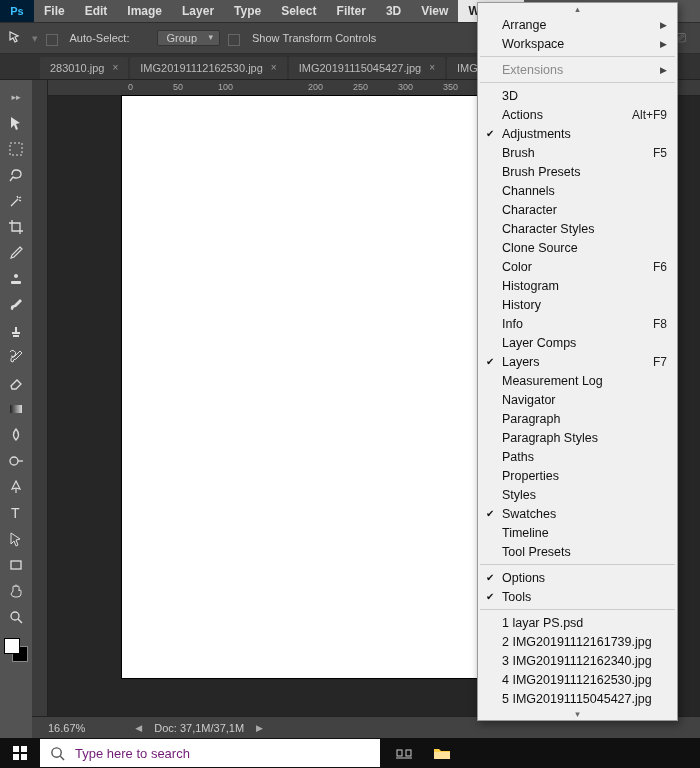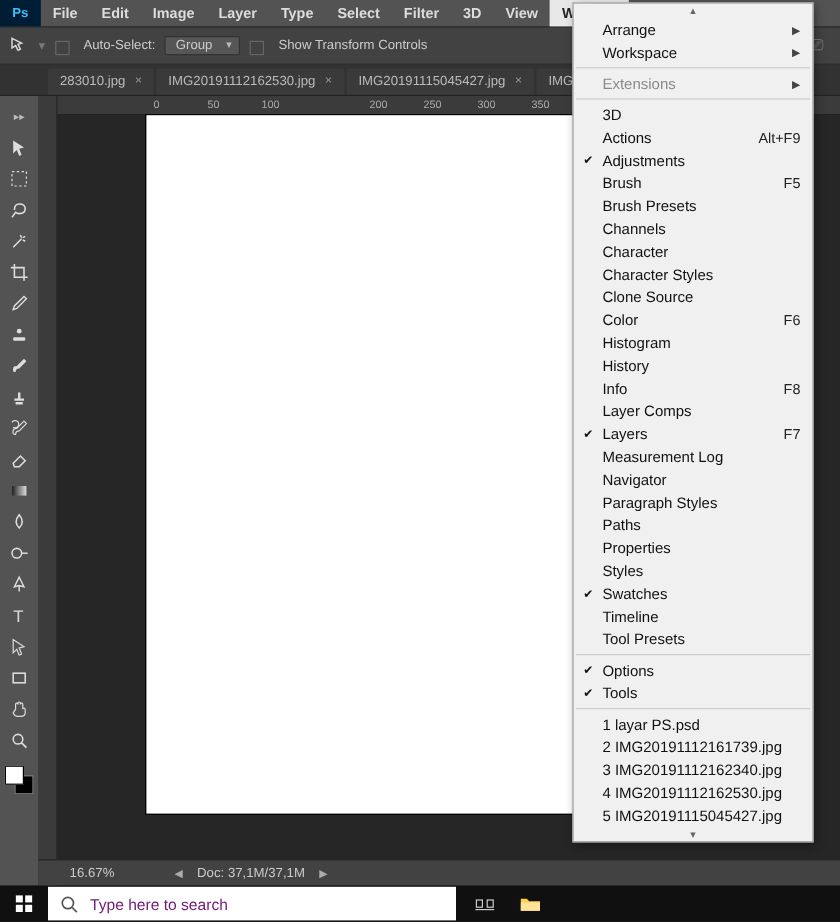--- a/index.html
+++ b/index.html
@@ -5,38 +5,38 @@
 * { margin: 0; padding: 0; box-sizing: border-box; font-family: "Segoe UI", Tahoma, sans-serif; user-select: none; }
 body { width: 700px; height: 768px; background: #1a1a1a; overflow: hidden; position: relative; font-size: 12px; }
 .menubar { background: #535353; height: 22px; display: flex; align-items: center; color: #ddd; }
 .logo { background: #001d36; color: #3bc1ff; font-weight: 700; font-size: 11px; width: 34px; height: 22px; display: flex; align-items: center; justify-content: center; }
 .menubar .menu { padding: 0 10px; line-height: 22px; cursor: default; font-weight: bold; }
 .menubar .menu.active { background: #e8e8e8; color: #222; }
 .quick-icon { width: 20px; text-align:center; color:#777; font-size:11px; }
 .optbar { background: #424242; height: 32px; display: flex; align-items: center; color: #ccc; gap: 8px; padding: 0 8px; border-top: 1px solid #2d2d2d; border-bottom: 1px solid #2d2d2d; font-size: 11px;}
 .optbar .toolico { width: 16px; height:16px; color:#ddd; display:flex;align-items:center;justify-content:center;}
 .optbar .chk { width: 12px; height:12px; border:1px solid #666; margin-right:4px; display:inline-block; position:relative; top:2px;}
-.optbar .sel { background:#565656; border:1px solid #333; padding: 1px 22px 1px 8px; position:relative; border-radius:2px;}
+.optbar .sel { background:#565656; border:1px solid #333; padding: 1px 22px 1px 8px; position:relative; border-radius:2px;margin-left:20px;}
 .optbar .sel::after{content:'▾'; position:absolute; right:6px; font-size:9px; color:#bbb;}
 .optbar .ico { width:22px; height:22px; color:#888; display:flex;align-items:center;justify-content:center; font-size:13px;}
 .tabs { background: #323232; height: 26px; display: flex; align-items: flex-end; padding-left: 40px; color: #bbb; font-size: 11px; border-bottom: 1px solid #222;}
 .tab { height: 22px; line-height: 22px; padding: 0 10px; background: #3a3a3a; margin-right: 2px; display:flex; align-items:center; gap:8px; border-top-left-radius:2px; border-top-right-radius:2px; max-width:180px; white-space:nowrap; overflow:hidden;}
 .tab .x { font-size:10px; color:#999; }
 .workarea { position:absolute; top:80px; left:32px; right:0; bottom:30px; background:#262626; }
 .ruler-h { position:absolute; top:0; left:16px; right:0; height:16px; background:#3b3b3b; border-bottom:1px solid #222;}
 .ruler-v { position:absolute; top:0; left:0; bottom:0; width:16px; background:#3b3b3b; border-right:1px solid #222;}
 .tick { position:absolute; color:#aaa; font-size:9px; }
 .canvas { position:absolute; left:90px; top:16px; width:360px; height:582px; background:#fff; box-shadow: 0 0 0 1px #000;}
 .toolbar { position:absolute; left:0; top:80px; bottom:30px; width:32px; background:#535353; display:flex; flex-direction:column; align-items:center; padding-top:4px; gap:0px;}
 .tool { width:26px; height:26px; color:#ddd; display:flex; align-items:center; justify-content:center; font-size:14px; position:relative; margin-bottom:0px;}
 .tool svg { width:16px; height:16px; }
 .colorswatch { margin-top:8px; width:24px; height:24px; position:relative;}
 .colorswatch .fg { position:absolute; left:0; top:0; width:16px; height:16px; background:#fff; border:1px solid #000;}
 .colorswatch .bg { position:absolute; right:0; bottom:0; width:16px; height:16px; background:#000; border:1px solid #888;}
-.statusbar { position:absolute; left:32px; right:0; bottom:30px; height:22px; background:#424242; color:#ccc; font-size:11px; display:flex; align-items:center; padding-left:26px; gap:50px; border-top:1px solid #222;}
+.statusbar { position:absolute; left:32px; right:0; bottom:30px; height:22px; background:#424242; color:#ccc; font-size:11px; display:flex; align-items:center; padding-left:16px; gap:50px; border-top:1px solid #222;}
 .statusbar .arrow { color:#aaa; font-size:9px;}
 .taskbar { position:absolute; left:0; right:0; bottom:0; height:30px; background:#101010; display:flex; align-items:center;}
 .taskbar .start { width:40px; height:30px; color:#fff; display:flex;align-items:center;justify-content:center;}
 .taskbar .search { flex: 0 0 340px; background:#fff; height:28px; margin:1px 0 1px 0; display:flex; align-items:center; padding:0 10px; color:#701a75; gap:10px; font-size:13px;}
 .taskbar .tray { display:flex; align-items:center; gap:10px; padding:0 10px;}
 .taskbar .trayico { width:28px; height:28px; display:flex; align-items:center; justify-content:center; color:#ccc; font-size:14px;}
 .dropdown { position:absolute; left:477px; top:2px; width:201px; background:#f0f0f0; color:#111; border:1px solid #999; box-shadow: 2px 3px 8px rgba(0,0,0,.4); font-size:12.5px; z-index:100;}
 .dd-scroll { text-align:center; color:#666; font-size:9px; padding:1px 0;}
 .dd-item { display:flex; align-items:center; height:19px; padding:0 10px 0 24px; position:relative; white-space:nowrap;}
 .dd-item.dim { color:#8a8a8a;justify-content:center; }
@@ -353,20 +353,23 @@
         <span>Layers</span>
         <span class="sc">F7</span>
       </div>
       <div class="dd-item">
         <span>Measurement Log</span>
       </div>
       <div class="dd-item">
         <span>Navigator</span>
       </div>
       <div class="dd-item">
+        <span>Paragraph</span>
+      </div>
+      <div class="dd-item">
         <span>Paragraph Styles</span>
       </div>
       <div class="dd-item">
         <span>Paths</span>
       </div>
       <div class="dd-item">
         <span>Properties</span>
       </div>
       <div class="dd-item">
         <span>Styles</span>

